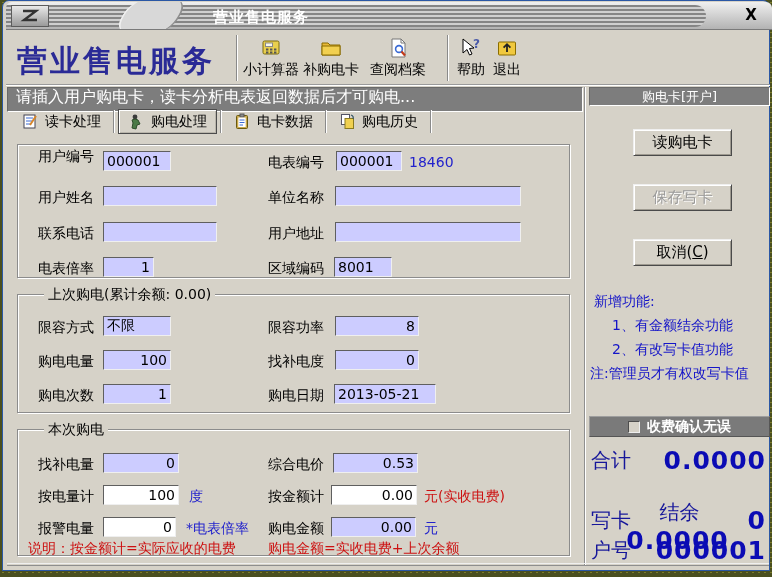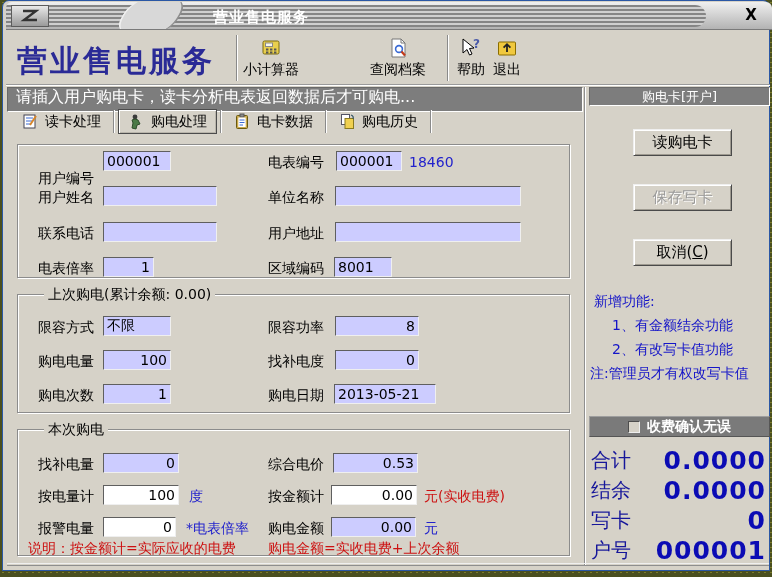--- a/index.html
+++ b/index.html
@@ -157,20 +157,29 @@
             <rect x="5.5" y="6" width="7" height="3.5" fill="#f6f6ea" stroke="#888"></rect>
             <rect x="6" y="11.5" width="2.4" height="2" fill="#555"></rect>
             <rect x="10" y="11.5" width="2.4" height="2" fill="#555"></rect>
             <rect x="14" y="11.5" width="2.4" height="2" fill="#555"></rect>
             <rect x="6" y="14.5" width="2.4" height="2" fill="#555"></rect>
             <rect x="10" y="14.5" width="2.4" height="2" fill="#555"></rect>
             <rect x="14" y="14.5" width="2.4" height="2" fill="#555"></rect>
           </svg>
       </span>
       <span>小计算器</span>
+    </div>
+    <div class="tbtn" style="left:296px;width:64px;">
+      <span class="ticon">
+        <svg width="22" height="22" viewBox="0 0 22 22">
+            <path d="M2 6 h6 l2 2 h10 v10 h-18 z" fill="#e8b93a" stroke="#8a6d00"></path>
+            <path d="M2 9 h18 v9 h-18 z" fill="#f2d050" stroke="#8a6d00"></path>
+          </svg>
+      </span>
+      <span>补购电卡</span>
     </div>
     <div class="tbtn" style="left:362px;width:66px;">
       <span class="ticon">
         <svg width="22" height="22" viewBox="0 0 22 22">
             <path d="M5 2 h9 l4 4 v14 h-13 z" fill="#ffffff" stroke="#777"></path>
             <path d="M14 2 v4 h4" fill="none" stroke="#777"></path>
             <circle cx="12" cy="12" r="3.4" fill="none" stroke="#3a6ad4" stroke-width="1.6"></circle>
             <line x1="14.5" y1="14.5" x2="18" y2="18.5" stroke="#c23a1a" stroke-width="2.2"></line>
           </svg>
       </span>
@@ -244,21 +253,21 @@
               <rect x="6" y="5.5" width="8.5" height="10" fill="#f0d050" stroke="#8a7a20"></rect>
               <path d="M12 2 q3 1 2 4" fill="none" stroke="#356" stroke-width="1.2"></path>
             </svg>
         </span>
         <span>购电历史</span>
       </div>
       <div class="tabsep"></div>
     </div>
 
     <div class="etched fields-box"></div>
-    <div class="lbl" style="left:35px;top:169px;">用户编号</div>
+    <div class="lbl" style="left:35px;top:147px;">用户编号</div>
     <input class="fld" style="left: 100px; top: 150px; width: 68px;" readonly="" value="000001">
     <div class="lbl" style="left:265px;top:153px;">电表编号</div>
     <input class="fld" style="left: 333px; top: 150px; width: 66px;" readonly="" value="000001">
     <div class="extra-blue" style="left:406px;top:153px;">18460</div>
 
     <div class="lbl" style="left:35px;top:188px;">用户姓名</div>
     <input class="fld" style="left: 100px; top: 185px; width: 114px;" readonly="" value="">
     <div class="lbl" style="left:265px;top:188px;">单位名称</div>
     <input class="fld" style="left: 332px; top: 185px; width: 186px;" readonly="" value="">
 
@@ -328,21 +337,21 @@
 
     <div class="confirm-bar">
       <span class="cbox"></span>
       <span class="ctext">收费确认无误</span>
     </div>
 
     <div class="total-row" style="top:444px;">
       <span class="tlabel">合计</span>
       <span class="tvalue">0.0000</span>
     </div>
-    <div class="total-row" style="top:474px;">
+    <div class="total-row" style="top:498px;flex-direction:column;">
       <span class="tlabel">结余</span>
       <span class="tvalue">0.0000</span>
     </div>
     <div class="total-row" style="top:504px;">
       <span class="tlabel">写卡</span>
       <span class="tvalue">0</span>
     </div>
     <div class="total-row" style="top:534px;">
       <span class="tlabel">户号</span>
       <span class="tvalue">000001</span>

